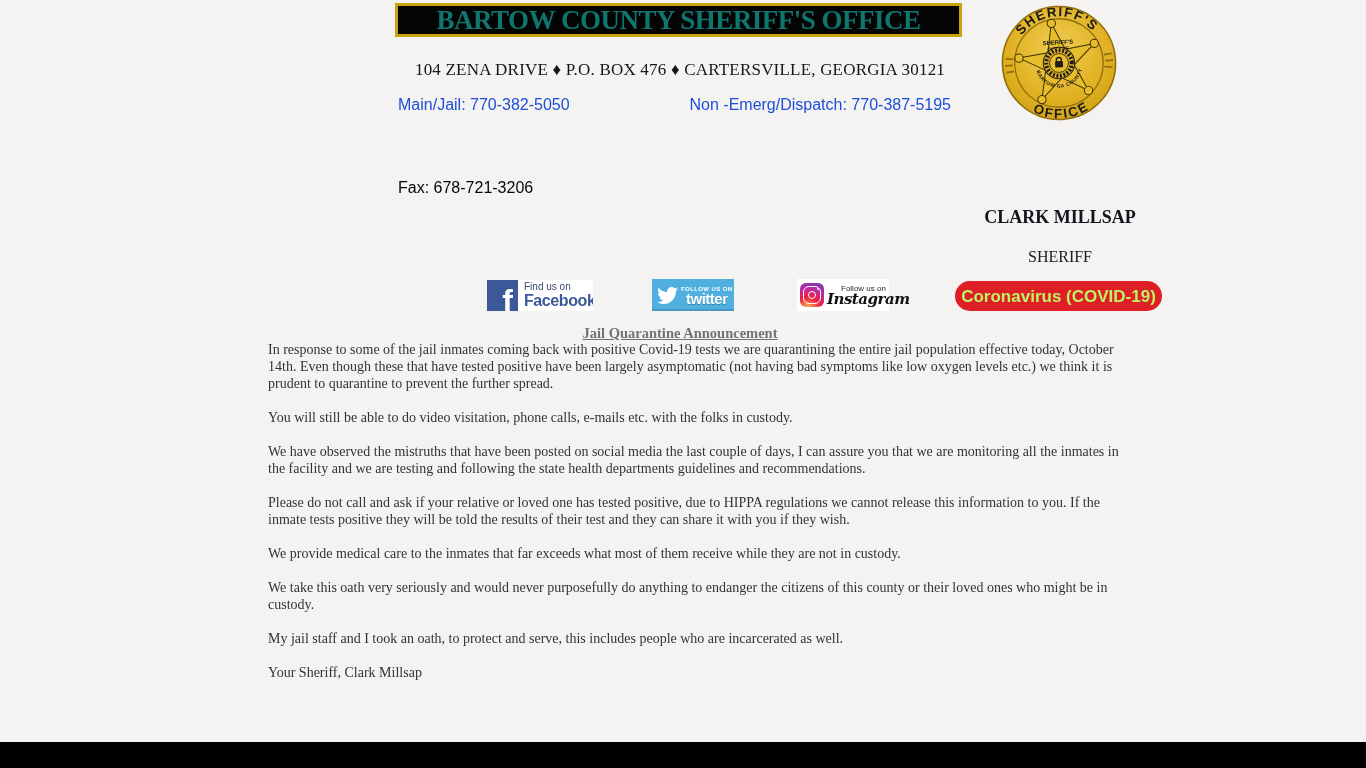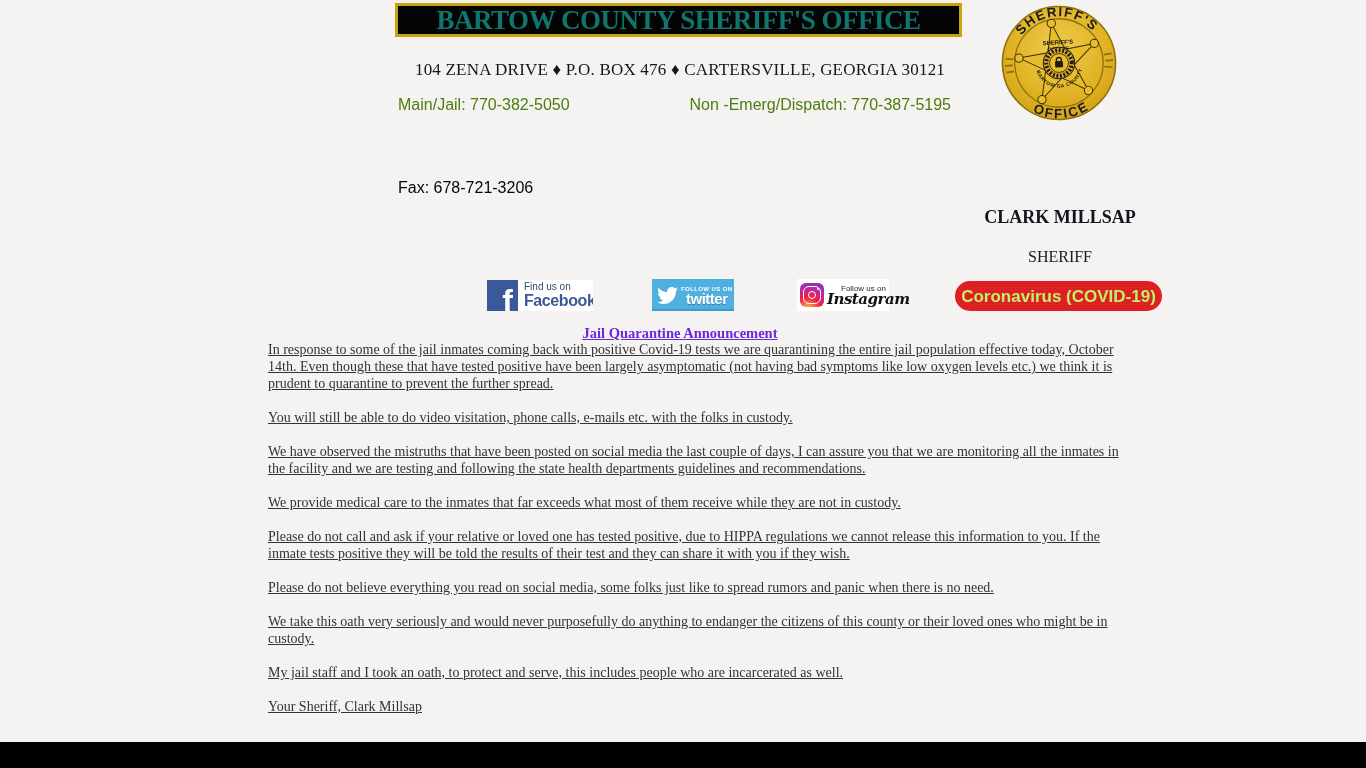--- a/index.html
+++ b/index.html
@@ -16,21 +16,21 @@
     color:#0f766e; font:bold 27px/28px "Liberation Serif", serif;
     text-align:center; letter-spacing:-0.5px; white-space:nowrap; overflow:hidden;
   }
   .address {
     position:absolute; left:295px; top:60px; width:770px; text-align:center;
     font:17px "Liberation Serif", serif; color:#161616; letter-spacing:0.2px;
   }
   .phones {
     position:absolute; left:398px; top:96px; width:553px;
     display:flex; justify-content:space-between;
-    font:16px "Liberation Sans", sans-serif; color:#4d7c0f;
+    font:16px "Liberation Sans", sans-serif; color:#1d4ed8;
   }
   .fax {
     position:absolute; left:398px; top:179px;
     font:16px "Liberation Sans", sans-serif; color:#060606;
   }
   .emergencies {
     position:absolute; left:295px; top:208px; width:770px; text-align:center;
     font:bold 17px "Liberation Sans", sans-serif; color:#050505;
   }
   .sheriff-block { position:absolute; left:980px; top:207px; width:160px; text-align:center; }
@@ -80,27 +80,27 @@
 
   .covid-btn {
     position:absolute; left:955px; top:281px; width:207px; height:30px;
     background:#de1f26; border:none; border-radius:15px; cursor:pointer;
     color:#bef264; font:bold 17px/30px "Liberation Sans", sans-serif; text-align:center;
   }
 
   
   .ann-heading {
     position:absolute; left:295px; top:325px; width:770px; text-align:center;
-    font:bold 14.5px "Liberation Serif", serif; color:#6d28d9; text-decoration:underline;
+    font:bold 14.5px "Liberation Serif", serif; color:#737373; text-decoration:underline;
   }
   .ann-body {
     position:absolute; left:268px; top:341px; width:862px;
     font:14px/17px "Liberation Serif", serif; color:#333333;
   }
-  .ann-body p { margin:0 0 17px 0;text-decoration:underline; }
+  .ann-body p { margin:0 0 17px 0; }
 
   .footer-bar { position:absolute; left:0; bottom:0; width:100%; height:26px; background:#000000; }
 </style>
 </head>
 <body>
 
 <div class="screen">
 
   <div class="title-box">BARTOW COUNTY SHERIFF'S OFFICE</div>
 
@@ -201,23 +201,22 @@
   </div>
 
   <button class="covid-btn">Coronavirus (COVID-19)</button>
 
   <div class="ann-heading">Jail Quarantine Announcement</div>
 
   <div class="ann-body">
     <p>In response to some of the jail inmates coming back with positive Covid-19 tests we are quarantining the entire jail population effective today, October 14th. Even though these that have tested positive have been largely asymptomatic (not having bad symptoms like low oxygen levels etc.) we think it is prudent to quarantine to prevent the further spread.</p>
     <p>You will still be able to do video visitation, phone calls, e-mails etc. with the folks in custody.</p>
     <p>We have observed the mistruths that have been posted on social media the last couple of days, I can assure you that we are monitoring all the inmates in the facility and we are testing and following the state health departments guidelines and recommendations.</p>
+    <p>Please do not call and ask if your relative or loved one has tested positive, due to HIPPA regulations we cannot release this information to you. If the inmate tests positive they will be told the results of their test and they can share it with you if they wish.</p>
     <p>We provide medical care to the inmates that far exceeds what most of them receive while they are not in custody.</p>
-    <p>Please do not call and ask if your relative or loved one has tested positive, due to HIPPA regulations we cannot release this information to you. If the inmate tests positive they will be told the results of their test and they can share it with you if they wish.</p>
-    <p>Please do not believe everything you read on social media, some folks just like to spread rumors and panic when there is no need.</p>
     <p>We take this oath very seriously and would never purposefully do anything to endanger the citizens of this county or their loved ones who might be in custody.</p>
     <p>My jail staff and I took an oath, to protect and serve, this includes people who are incarcerated as well.</p>
     <p>Your Sheriff, Clark Millsap</p>
   </div>
 
   <div class="footer-bar"></div>
 
 </div>
 
 </body></html>

